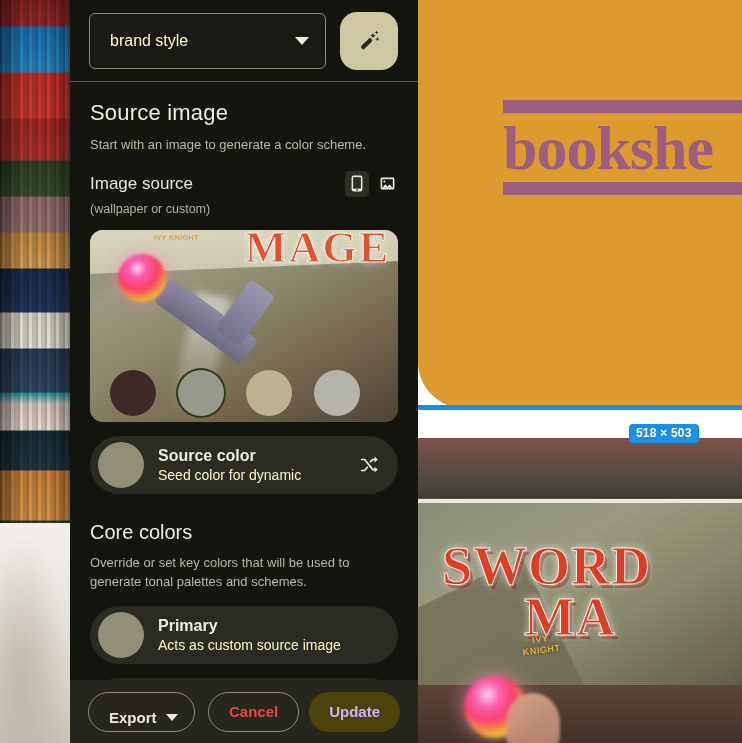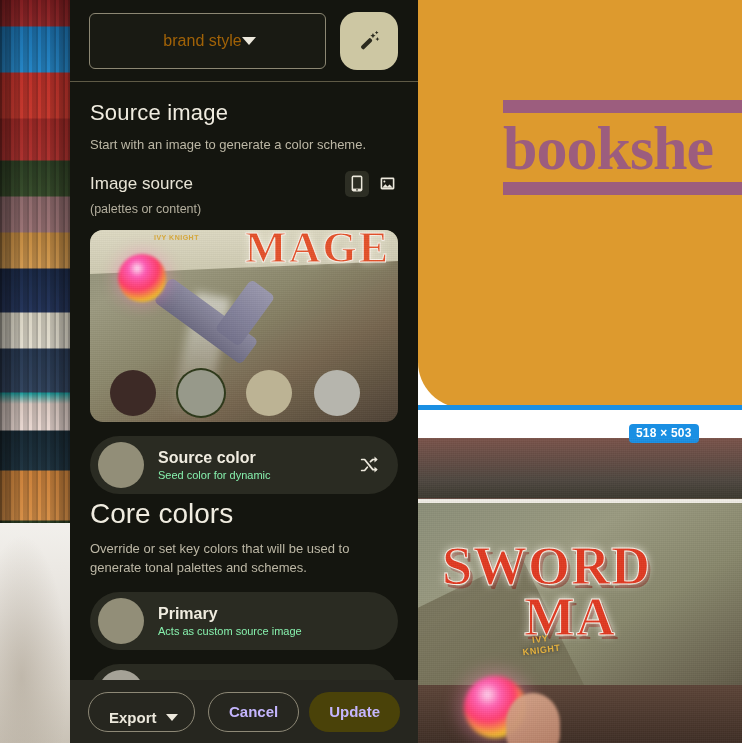--- a/index.html
+++ b/index.html
@@ -155,23 +155,23 @@
     height: 82px; flex: 0 0 82px;
     display: flex; align-items: center; gap: 14px;
     padding: 0 20px 0 19px;
     border-bottom: 1px solid #5f5a46;
     background:#14150f;
   }
   .style-select {
     flex: 1; height: 56px;
     border: 1px solid #8c8773; border-radius: 6px;
     background: #191a13;
-    display: flex; align-items: center; justify-content: center;
+    display: flex; align-items: center; justify-content: space-between;
     padding: 0 16px 0 20px;
-    font-size: 16px; color: #a16207;
+    font-size: 16px; color: #fef9c3;
     cursor: pointer;
   }
   .caret {
     width:0;height:0;border-left:7px solid transparent;border-right:7px solid transparent;
     border-top:8px solid #ece8dc;
   }
   .wand-btn {
     width: 58px; height: 58px; border-radius: 17px;
     background: #cdc7a3; display:flex; align-items:center; justify-content:center;
     cursor:pointer; flex:0 0 58px;
@@ -259,43 +259,43 @@
 
   .row-card {
     margin-top: 14px; height: 58px; border-radius: 29px;
     background: #2a2b22;
     display:flex; align-items:center; padding: 0 16px 0 8px;
     cursor:pointer;
   }
   .row-dot { width:46px;height:46px;border-radius:50%; flex:0 0 46px; }
   .row-texts { flex:1; margin-left: 14px; }
   .row-title { font-size: 16px; font-weight: 700; color: #f0ece0; }
-  .row-sub { font-size: 11px; color: #86efac; margin-top: 2px; }
+  .row-sub { font-size: 14px; color: #fef9c3; margin-top: 2px; }
   .row-action { width:26px; height:26px; display:flex; align-items:center; justify-content:center; cursor:pointer; }
 
-  .core-title { font-size: 28px; color:#f0ece0; margin-top: 4px; }
+  .core-title { font-size: 20px; color:#f0ece0; margin-top: 27px; }
   .core-desc { font-size: 13px; color:#bcb7a5; margin-top: 10px; line-height:1.45; }
 
   .panel-foot {
     position:absolute; left:0; bottom:0; width:348px; height:63px;
     background:#26261f;
     display:flex; align-items:center; padding: 0 18px;
     gap: 10px; z-index: 20;
   }
   .btn {
     height: 40px; border-radius: 20px; display:flex; align-items:center;
     justify-content:center; gap:9px; cursor:pointer; font-size:15px; font-weight:700;
     padding: 0 20px;
   }
   .btn-export { border:1px solid #8d8876; color:#ece8dc; padding:12px 16px 0 20px; }
   .btn-export .caret2 {
     width:0;height:0;border-left:6px solid transparent;border-right:6px solid transparent;
     border-top:7px solid #ece8dc;
   }
-  .btn-cancel { border:1px solid #8d8876; color:#c4b5fd; margin-left:auto; }
+  .btn-cancel { border:1px solid #8d8876; color:#ef4444; margin-left:auto; }
   .btn-update { background:#4a4209; color:#c4b5fd; }
 
   .svg-i { display:block; }
 </style>
 </head>
 <body>
 
 <div id="root">
 
   <div class="bookshelf-photo"></div>
@@ -369,21 +369,21 @@
           <span class="tg-btn">
             <svg width="15" height="13" viewBox="0 0 15 13">
               <rect x="0.6" y="0.6" width="13.8" height="11.8" rx="1.4" fill="#ece8dc"></rect>
               <rect x="2.2" y="2.2" width="10.6" height="8.6" fill="#1a1a14"></rect>
               <path d="M2.2 10.8l3.1-3.6 2.2 2.3 2-2.1 3.3 3.4z" fill="#ece8dc"></path>
               <circle cx="4.4" cy="4.6" r="1" fill="#ece8dc"></circle>
             </svg>
           </span>
         </span>
       </div>
-      <div class="img-source-sub">(palettes or content)</div>
+      <div class="img-source-sub">(wallpaper or custom)</div>
 
       <div class="preview">
         <div class="pv-top"></div>
         <div class="pv-knight">IVY KNIGHT</div>
         <div class="pv-mage">MAGE</div>
         <div class="pv-beam"></div>
         <div class="pv-hammer"></div>
         <div class="pv-hammer2"></div>
         <div class="pv-orb"></div>
         <div class="pv-noise"></div>

